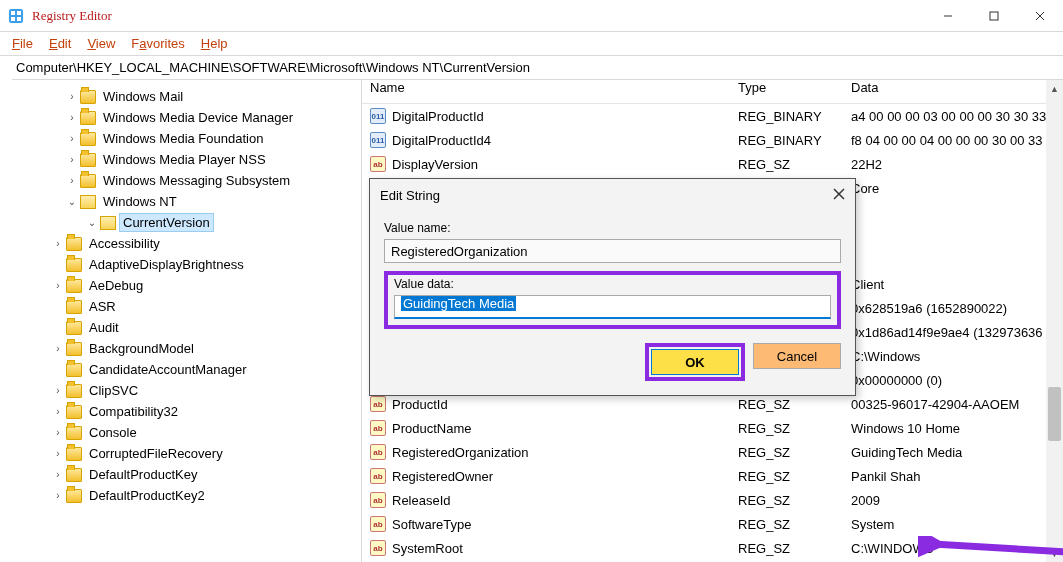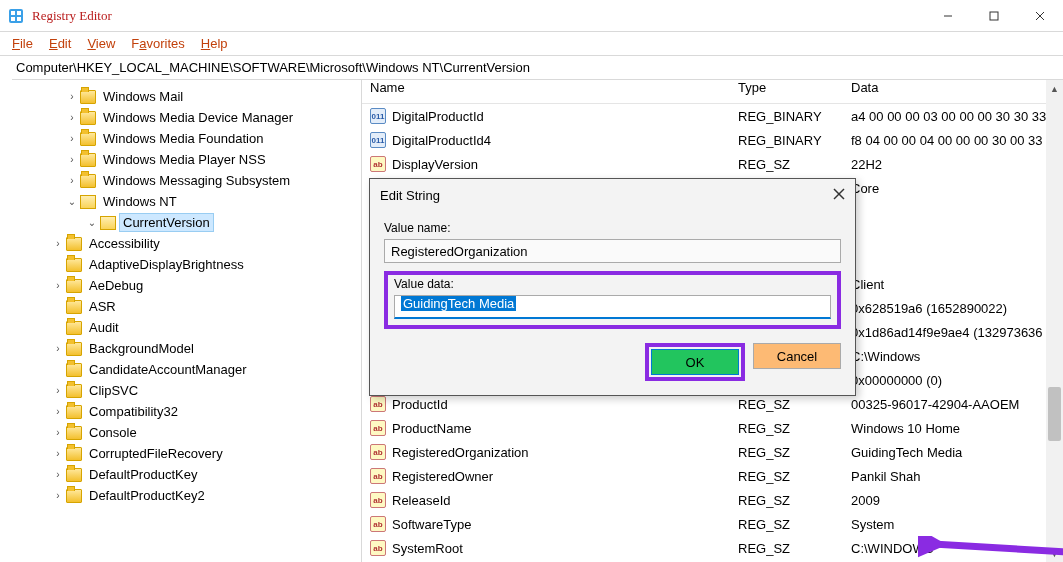--- a/index.html
+++ b/index.html
@@ -63,21 +63,21 @@
 .flabel { font-size:12px; margin-top:6px; margin-bottom:4px; }
 .tfield { width:100%; border:1px solid #aaa; height:24px; padding:0 6px; font-size:13px; background:#fff; }
 .tfield.ro { background:#fafafa; }
 .dh-data { border:4px solid #8a2be2; padding:2px 6px 6px 6px; margin-top:8px; }
 .dh-data .flabel { margin-top:0; }
 .tfield.sel-inner { position:relative; }
 .seltext { display:inline-block; background:#0078d4; color:#fff; padding:0 2px; }
 .btnrow { display:flex; justify-content:flex-end; gap:8px; margin-top:14px; }
 .wbtn { min-width:88px; height:26px; border:1px solid #aaa; background:#fdba74; font-size:13px; }
 .okwrap { border:4px solid #8a2be2; padding:2px; }
-.okwrap .wbtn { border-color:#0078d4; background:#22c55e; }
+.okwrap .wbtn { border-color:#0078d4; background:#fde047;font-weight:bold; }
 
 
 .arrow { position:absolute; left:556px; top:456px; z-index:5; }
 
 
 .vscroll { position:absolute; right:0; top:0; width:17px; height:100%; background:#f1f1f1; display:flex; flex-direction:column; }
 .vscroll .arr { height:17px; display:flex; align-items:center; justify-content:center; font-size:9px; color:#555; }
 .vscroll .track { flex:1; position:relative; }
 .vscroll .thumb { position:absolute; left:2px; right:2px; top:290px; height:54px; background:#c1c1c1; border-radius:2px; }
 </style>

